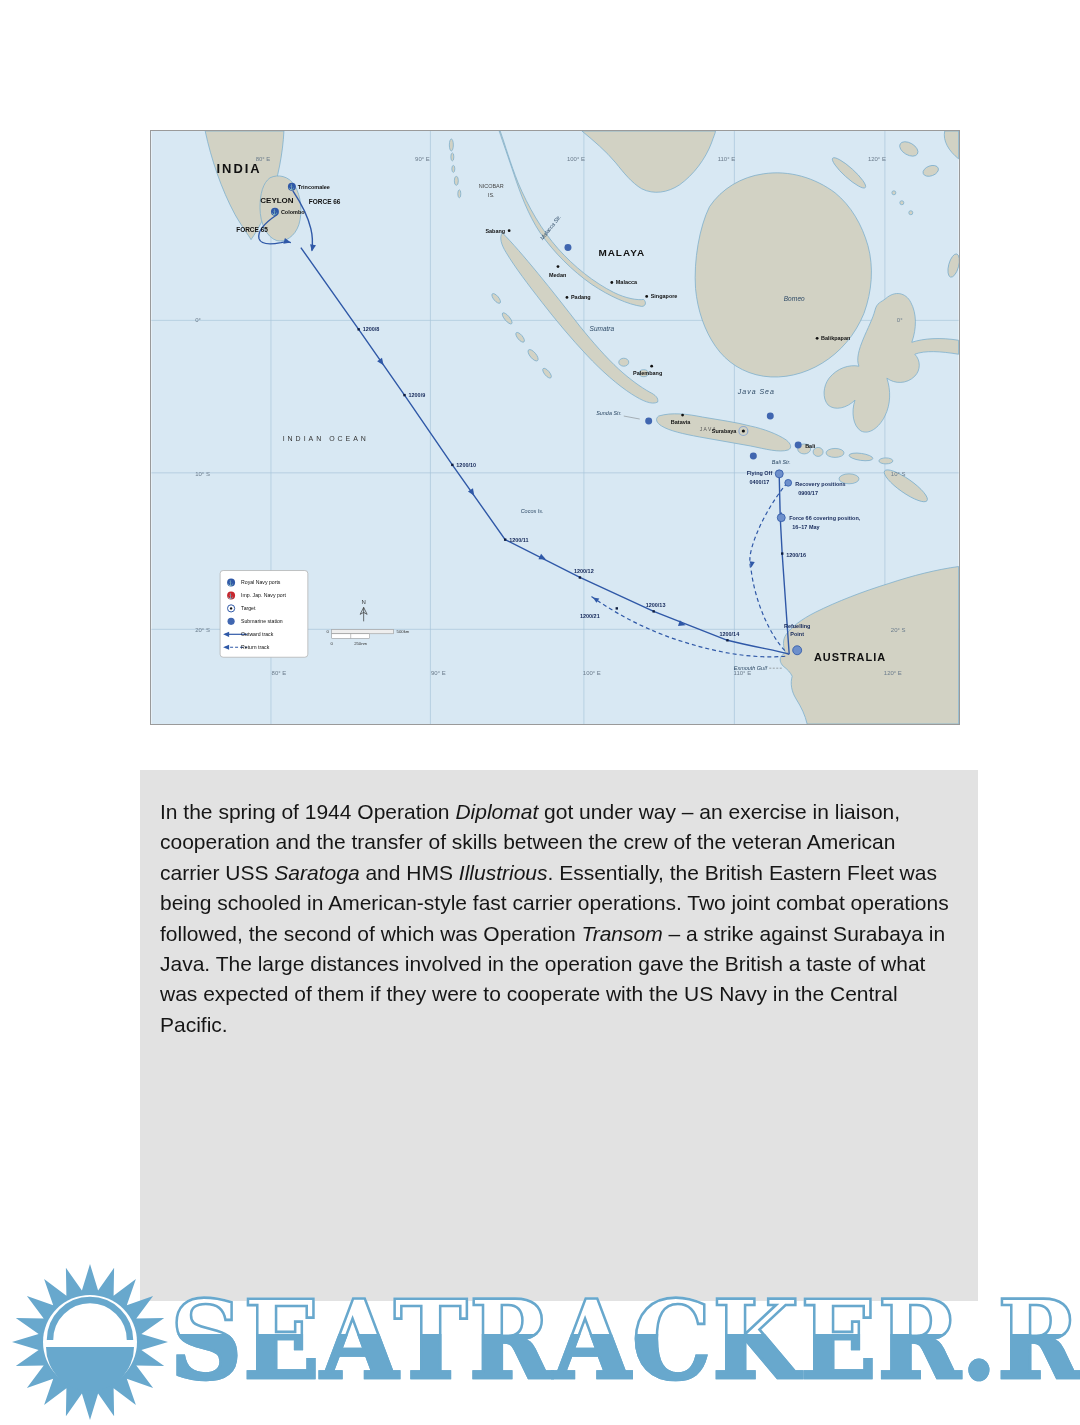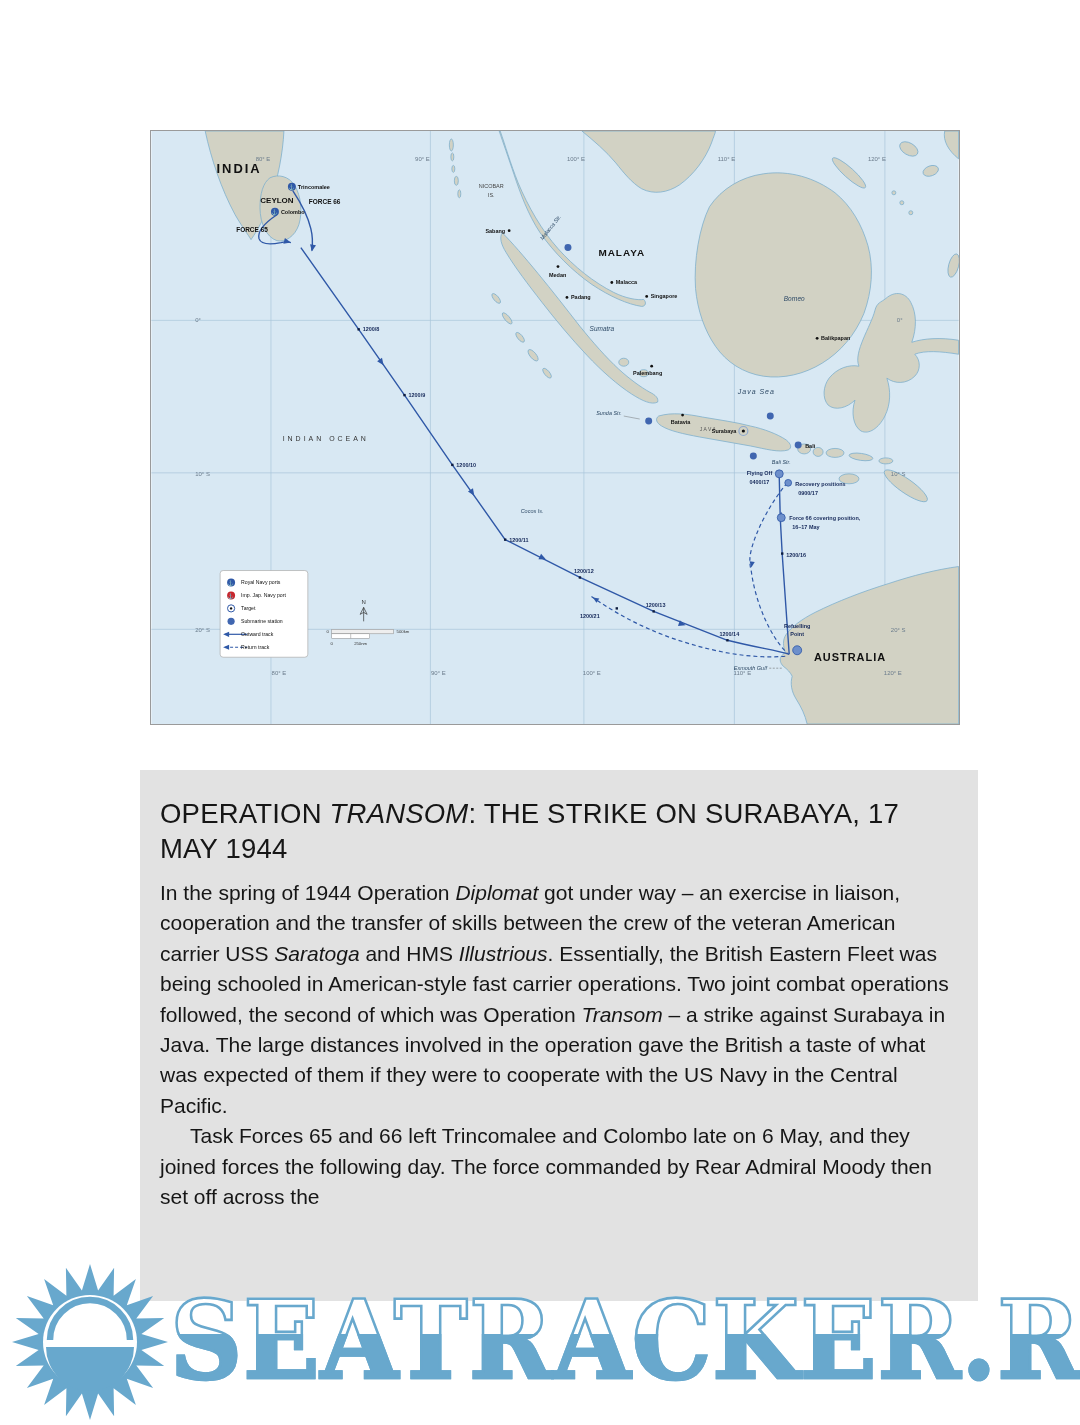--- a/index.html
+++ b/index.html
@@ -275,23 +275,21 @@
     <line x1="200" y1="504.5" x2="200" y2="509" stroke="#888" stroke-width="0.5"></line>
     <text x="178" y="504" font-size="4.3" fill="#333" text-anchor="end">0</text>
     <text x="246" y="504" font-size="4.3" fill="#333">500km</text>
     <text x="181" y="516" font-size="4.3" fill="#333" text-anchor="middle">0</text>
     <text x="210" y="516" font-size="4.3" fill="#333" text-anchor="middle">250nm</text>
   </g>
 </svg>
 </div>
 
 <div class="article">
-  <h1><span>OPERATION </span><span class="it">TRANSOM</span><span>: THE STRIKE ON SURABAYA, 17 MAY 1944</span></h1>
   <p><span>In the spring of 1944 Operation </span><span class="it">Diplomat</span><span> got under way – an exercise in liaison, cooperation and the transfer of skills between the crew of the veteran American carrier USS </span><span class="it">Saratoga</span><span> and HMS </span><span class="it">Illustrious</span><span>. Essentially, the British Eastern Fleet was being schooled in American-style fast carrier operations. Two joint combat operations followed, the second of which was Operation </span><span class="it">Transom</span><span> – a strike against Surabaya in Java. The large distances involved in the operation gave the British a taste of what was expected of them if they were to cooperate with the US Navy in the Central Pacific.</span></p>
-  <p class="indent"><span>Task Forces 65 and 66 left Trincomalee and Colombo late on 6 May, and they joined forces the following day. The force commanded by Rear Admiral Moody then set off across the</span></p>
 </div>
 
 <svg class="wm-sun" viewBox="-88 -80 176 162" xmlns="http://www.w3.org/2000/svg">
   <polygon fill="#68a8cd" points="78,0 51.4,8.1 74.2,24.1 46.3,23.6 63.1,45.9 36.8,36.8 45.9,63.1 23.6,46.3 24.1,74.2 8.1,51.4 0,78 -8.1,51.4 -24.1,74.2 -23.6,46.3 -45.9,63.1 -36.8,36.8 -63.1,45.9 -46.3,23.6 -74.2,24.1 -51.4,8.1 -78,0 -51.4,-8.1 -74.2,-24.1 -46.3,-23.6 -63.1,-45.9 -36.8,-36.8 -45.9,-63.1 -23.6,-46.3 -24.1,-74.2 -8.1,-51.4 0,-78 8.1,-51.4 24.1,-74.2 23.6,-46.3 45.9,-63.1 36.8,-36.8 63.1,-45.9 46.3,-23.6 74.2,-24.1 51.4,-8.1"></polygon>
   <circle cx="0" cy="0" r="47" fill="#ffffff"></circle>
   <path d="M-40,-2 A40,40 0 0 1 40,-2" fill="#ffffff" stroke="#68a8cd" stroke-width="6.5"></path>
   <path d="M-44,5 A44,44 0 0 0 44,5 Z" fill="#68a8cd"></path>
 </svg>
 <div class="wm-text">SEATRACKER.RU</div>
 

